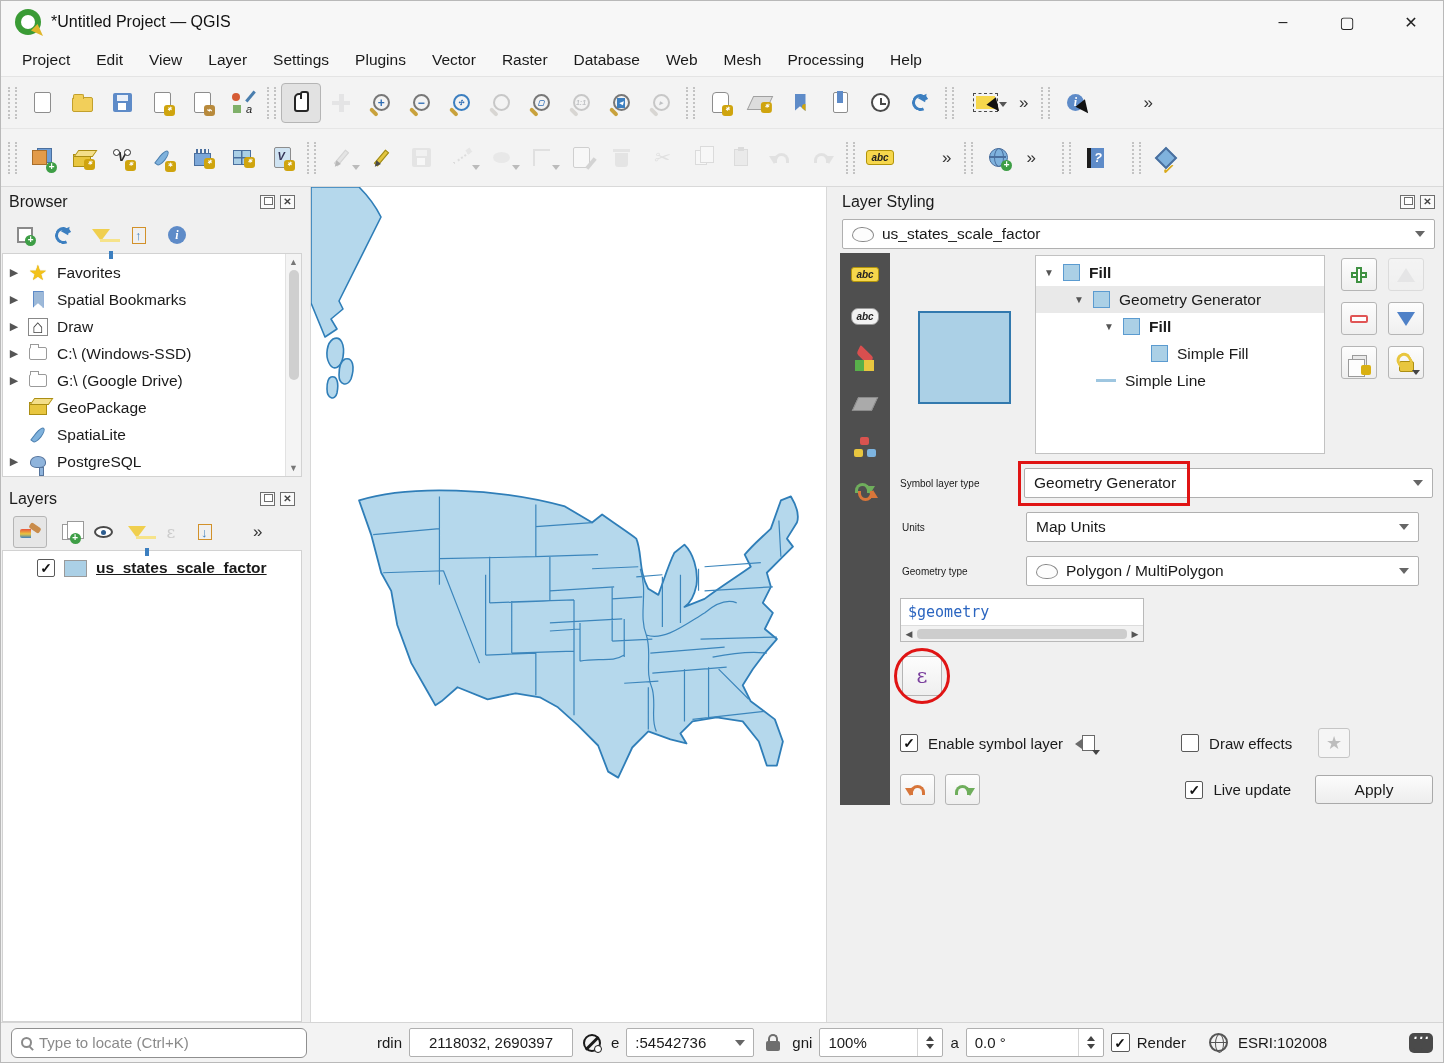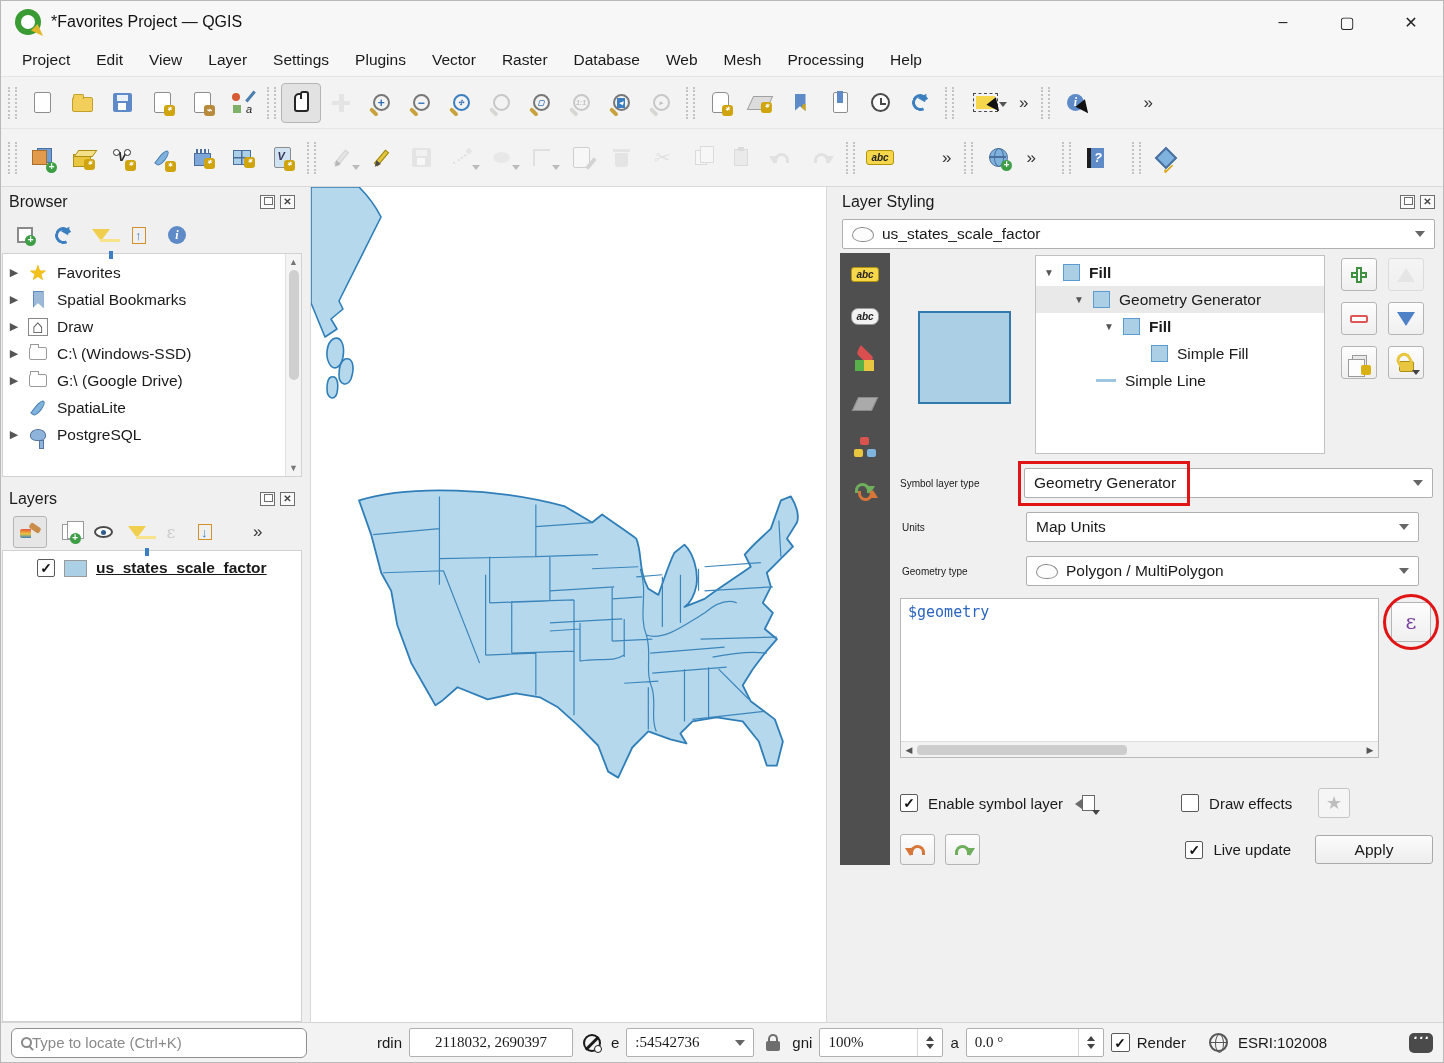--- a/index.html
+++ b/index.html
@@ -248,21 +248,21 @@
   .i-lock { width:15px; height:11px; background:#e8c63f; border:1px solid #ab8e13; border-radius:2px; margin-top:8px; }
   .i-lock::before { content:""; position:absolute; left:-4px; top:-9px; width:9px; height:10px; border:3px solid #e8c63f; border-bottom:none; border-radius:8px 8px 0 0; transform:rotate(-30deg); }
   .i-lock::after { content:""; position:absolute; right:-7px; bottom:-4px; border-left:4px solid transparent; border-right:4px solid transparent; border-top:5px solid #444; }
 
   .frow { display:flex; align-items:center; margin-top:14px; gap:6px; }
   .frow .flabel { width:118px; flex:none; font-size:10px; }
   .frow .combo { flex:1; }
   .frow.inner { padding-left:2px; }
   .red-rect { position:absolute; left:-7px; top:-8px; width:172px; height:45px; border:3.5px solid #e01414; pointer-events:none; z-index:5; }
 
-  .expr-row { display:flex; margin-top:12px; gap:10px; align-items:flex-start; }
+  .expr-row { display:flex; margin-top:12px; gap:10px; align-items:flex-start;flex-direction:column; }
   .expr-box { flex:1; height:160px; background:#fff; border:1px solid #b9b9b9; display:flex; flex-direction:column; }
   .expr-text { flex:1; padding:4px 7px; font-family:"DejaVu Sans Mono",monospace; font-size:15px; color:#2b65c0; }
   .hscroll { height:16px; border-top:1px solid #dcdcdc; background:#f2f2f2; display:flex; align-items:center; }
   .hs-arrow { width:16px; text-align:center; font-size:9px; color:#555; }
   .hs-thumb { width:210px; height:10px; background:#cdcdcd; border-radius:4px; }
   .hs-space { flex:1; }
   .eps-wrap { position:relative; width:44px; height:44px; flex:none; margin-top:2px; }
   .eps-btn { width:40px; height:40px; margin:2px; border:1px solid #b5b5b5; border-radius:4px;
              background:linear-gradient(#fdfdfd,#efefef); color:#7a3f9d; font-size:21px;
              display:flex; align-items:center; justify-content:center; font-family:"DejaVu Serif",serif; }
@@ -282,28 +282,28 @@
   .ur-btn { width:35px; height:31px; border:1px solid #b5b5b5; border-radius:3px; background:linear-gradient(#fdfdfd,#efefef);
             display:flex; align-items:center; justify-content:center; }
   .apply-btn { width:118px; height:29px; border:1px solid #a9a9a9; border-radius:3px;
                background:linear-gradient(#fcfcfc,#ededed); font-size:15.5px; display:flex; align-items:center; justify-content:center; }
   .spacer { flex:1; }
 
   
   .statusbar { height:40px; flex:none; background:#f3f3f3; border-top:1px solid #d5d5d5;
                display:flex; align-items:center; padding:0 10px; gap:7px; font-size:15px; }
   .locator { width:296px; height:30px; border:1px solid #8f8f8f; border-radius:6px; background:#fff;
-             display:flex; align-items:center; padding:0 9px; gap:0; }
+             display:flex; align-items:center; padding:0 9px; gap:7px; }
   .locator input { border:none; outline:none; flex:1; font-size:15px; font-family:"Liberation Sans",sans-serif; color:#333; background:transparent; }
   .locator input::placeholder { color:#8a8a8a; }
   .mini-mag { width:11px; height:11px; border:2px solid #8a8a8a; border-radius:50%; position:relative; flex:none; }
   .mini-mag::after { content:""; position:absolute; right:-4px; bottom:-3px; width:6px; height:2px; background:#8a8a8a; transform:rotate(45deg); }
   .clip-label { color:#1a1a1a; white-space:nowrap; overflow:hidden; }
   .sb-field { height:29px; background:#fff; border:1px solid #b0b0b0; border-radius:2px;
-              display:flex; align-items:center; padding:0 8px; gap:6px; white-space:nowrap;font-family:Liberation Serif, serif; }
+              display:flex; align-items:center; padding:0 8px; gap:6px; white-space:nowrap; }
   .sb-field .arr { width:0; height:0; border-left:5px solid transparent; border-right:5px solid transparent; border-top:6px solid #666; margin-left:4px; }
   .spin { flex:none; display:flex; flex-direction:column; justify-content:center; gap:3px; margin-left:auto; padding-left:8px; border-left:1px solid #d5d5d5; height:100%; }
   .spin i { width:0; height:0; border-left:4px solid transparent; border-right:4px solid transparent; }
   .spin .up { border-bottom:5px solid #444; } .spin .down { border-top:5px solid #444; }
   .i-extents { width:18px; height:18px; border:2.2px solid #1a1a1a; border-radius:50%; position:relative; }
   .i-extents::before { content:""; position:absolute; left:-2px; top:6px; width:18px; height:2.5px; background:#1a1a1a; transform:rotate(-45deg); }
   .i-extents::after { content:""; position:absolute; right:-3px; bottom:-3px; width:6px; height:6px; border:1.6px solid #1a1a1a; border-radius:50%; background:#fff; }
   .i-locksb { width:14px; height:10px; background:#6e6e6e; border-radius:2px; margin-top:7px; position:relative; }
   .i-locksb::before { content:""; position:absolute; left:2px; top:-7px; width:6px; height:7px; border:2.5px solid #6e6e6e; border-bottom:none; border-radius:6px 6px 0 0; }
   .i-crsglobe { width:19px; height:19px; border:2px solid #555; border-radius:50%; position:relative; }
@@ -313,21 +313,21 @@
   .i-msg::before { content:"···"; position:absolute; left:4px; top:-3px; color:#fff; font-weight:bold; font-size:14px; letter-spacing:1px; }
   .i-msg::after { content:""; position:absolute; left:4px; bottom:-5px; border:5px solid transparent; border-top:6px solid #4a4a4a; }
 </style>
 </head>
 <body>
 
 <div class="window">
 
   <div class="titlebar">
     <span class="qgis-logo"></span>
-    <span class="title-text">*Favorites Project — QGIS</span>
+    <span class="title-text">*Untitled Project — QGIS</span>
     <div class="win-controls">
       <div class="win-btn">–</div>
       <div class="win-btn">▢</div>
       <div class="win-btn">✕</div>
     </div>
   </div>
 
   <div class="menubar">
     <span class="menu-item">Project</span>
     <span class="menu-item">Edit</span>
@@ -621,20 +621,27 @@
                   <i class="ic i-folder2"></i>
                 </span>
                 <span>C:\ (Windows-SSD)</span>
               </div>
             <div class="trow">
                 <span class="tarrow">▶</span>
                 <span class="ticon">
                   <i class="ic i-folder2"></i>
                 </span>
                 <span>G:\ (Google Drive)</span>
+              </div>
+            <div class="trow">
+                <span class="tarrow"></span>
+                <span class="ticon">
+                  <i class="ic i-box3d" style="margin-top:2px"></i>
+                </span>
+                <span>GeoPackage</span>
               </div>
             <div class="trow">
                 <span class="tarrow"></span>
                 <span class="ticon">
                   <i class="ic i-feather"></i>
                 </span>
                 <span>SpatiaLite</span>
               </div>
             <div class="trow">
                 <span class="tarrow">▶</span>

